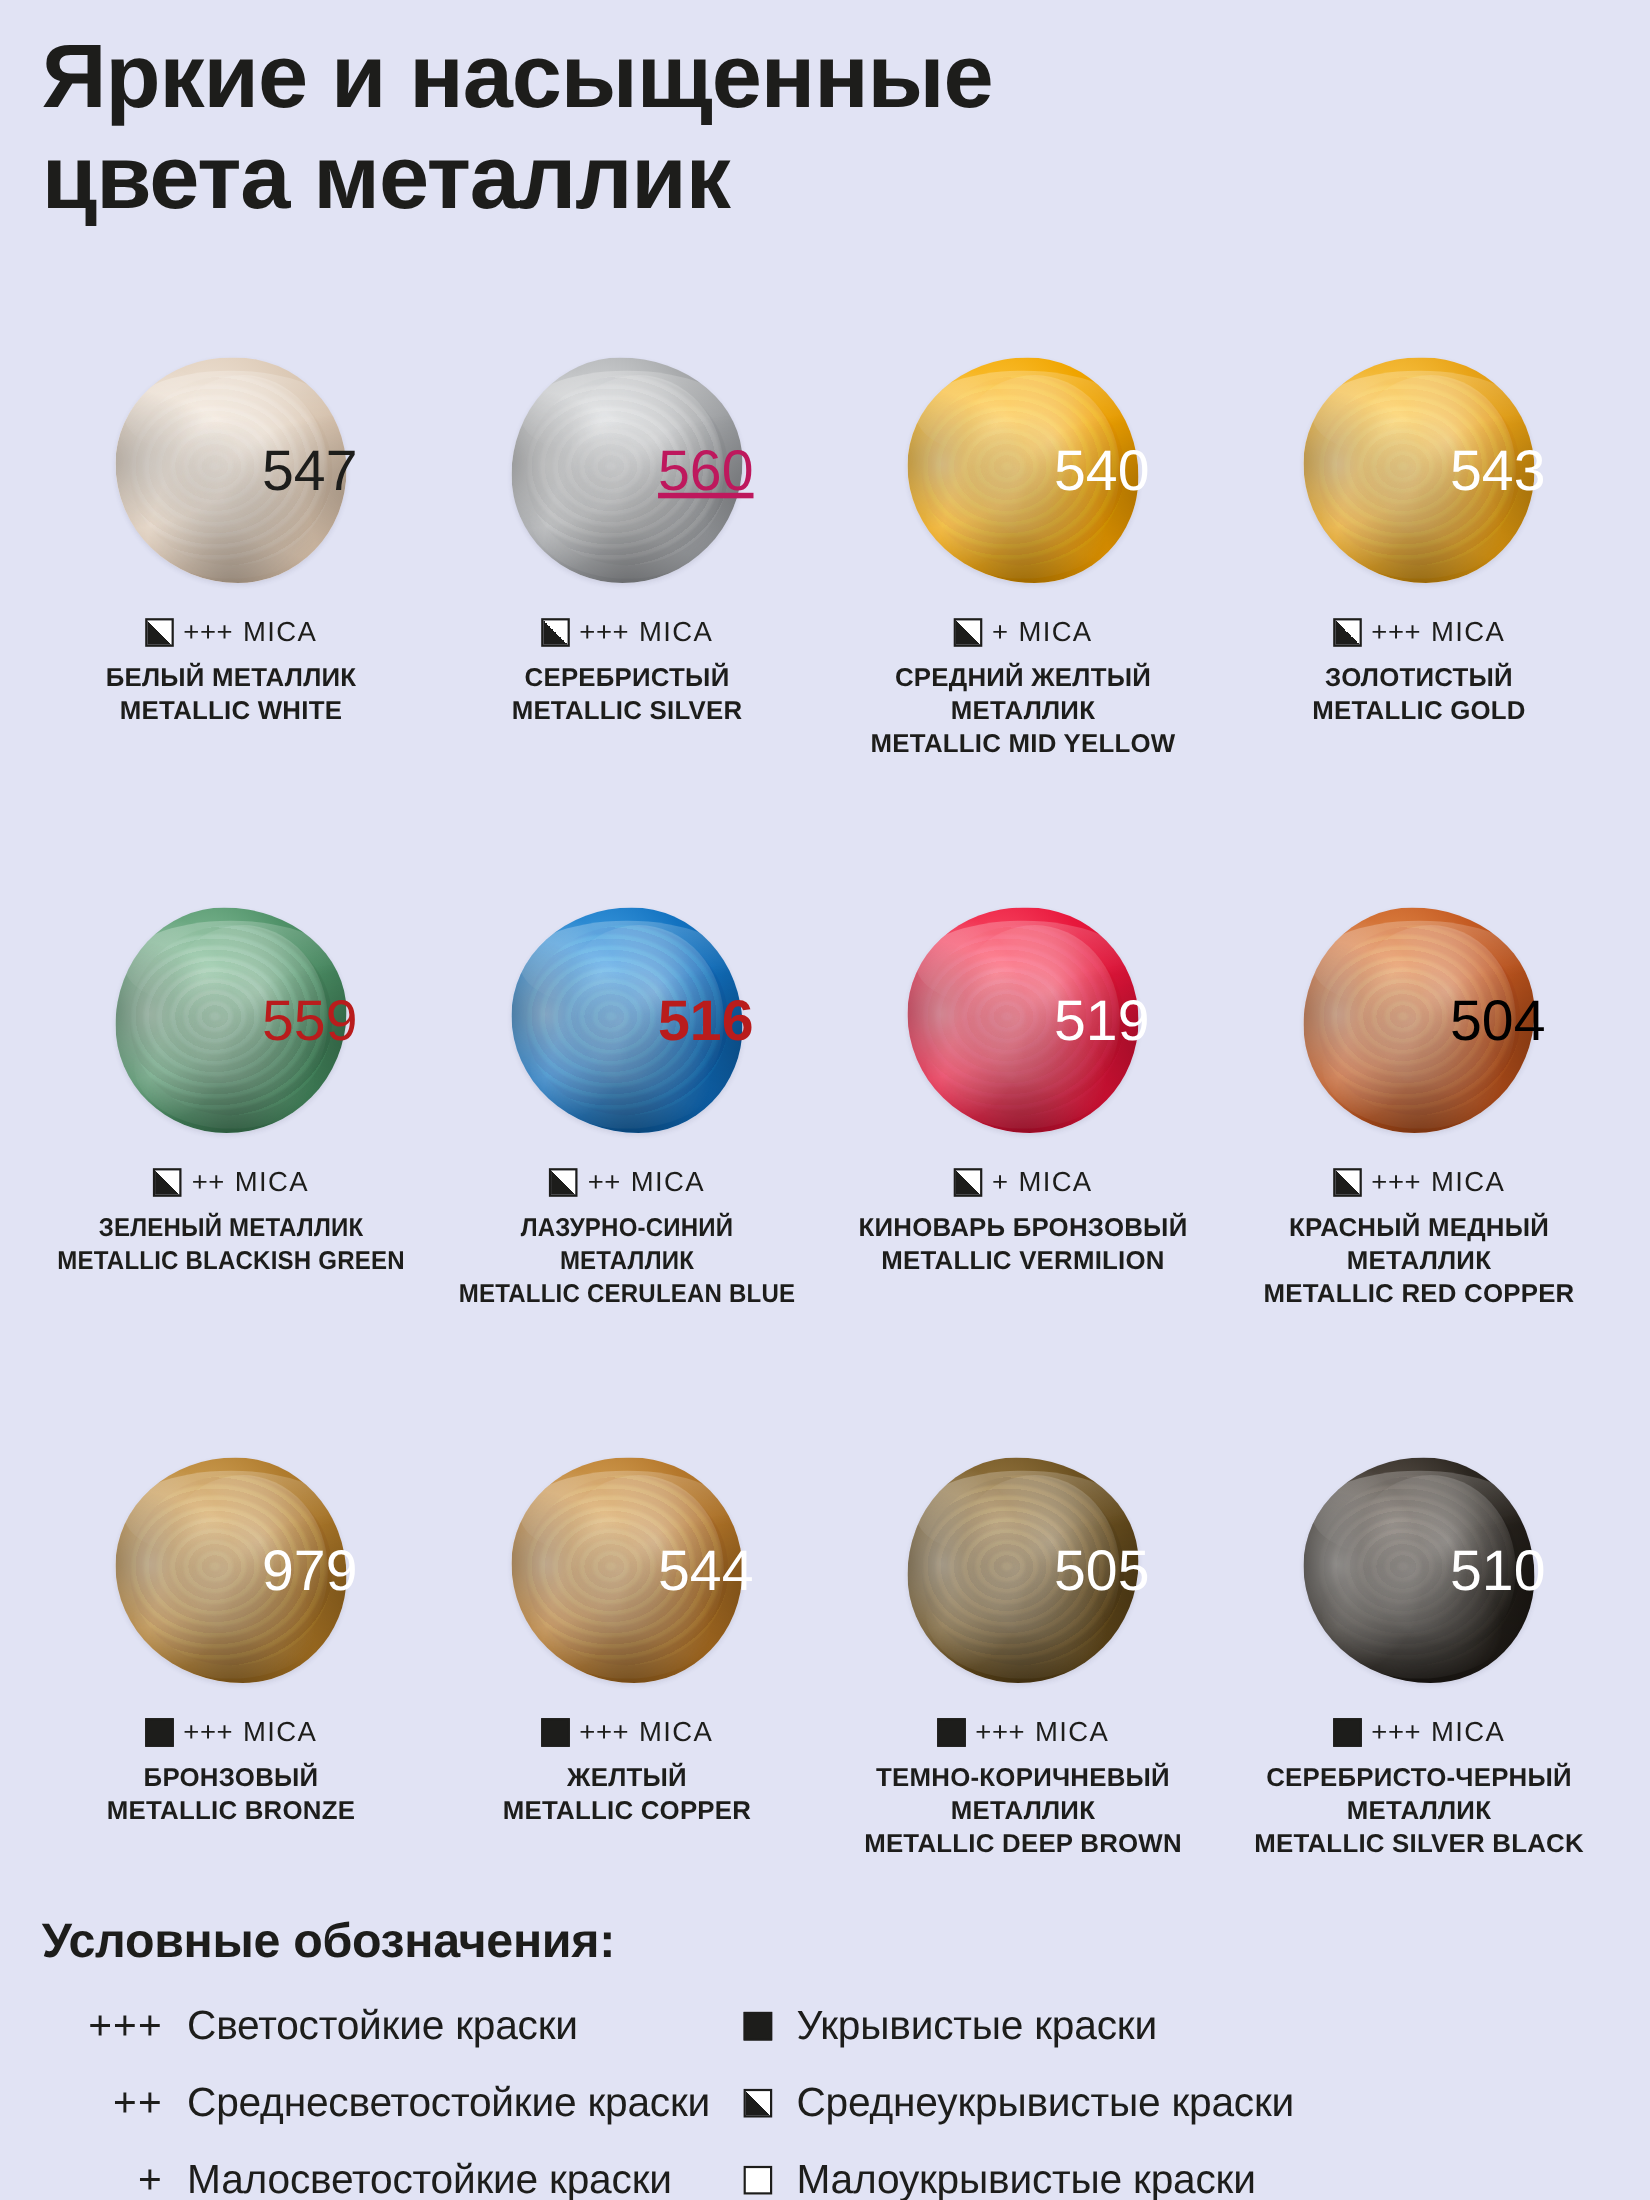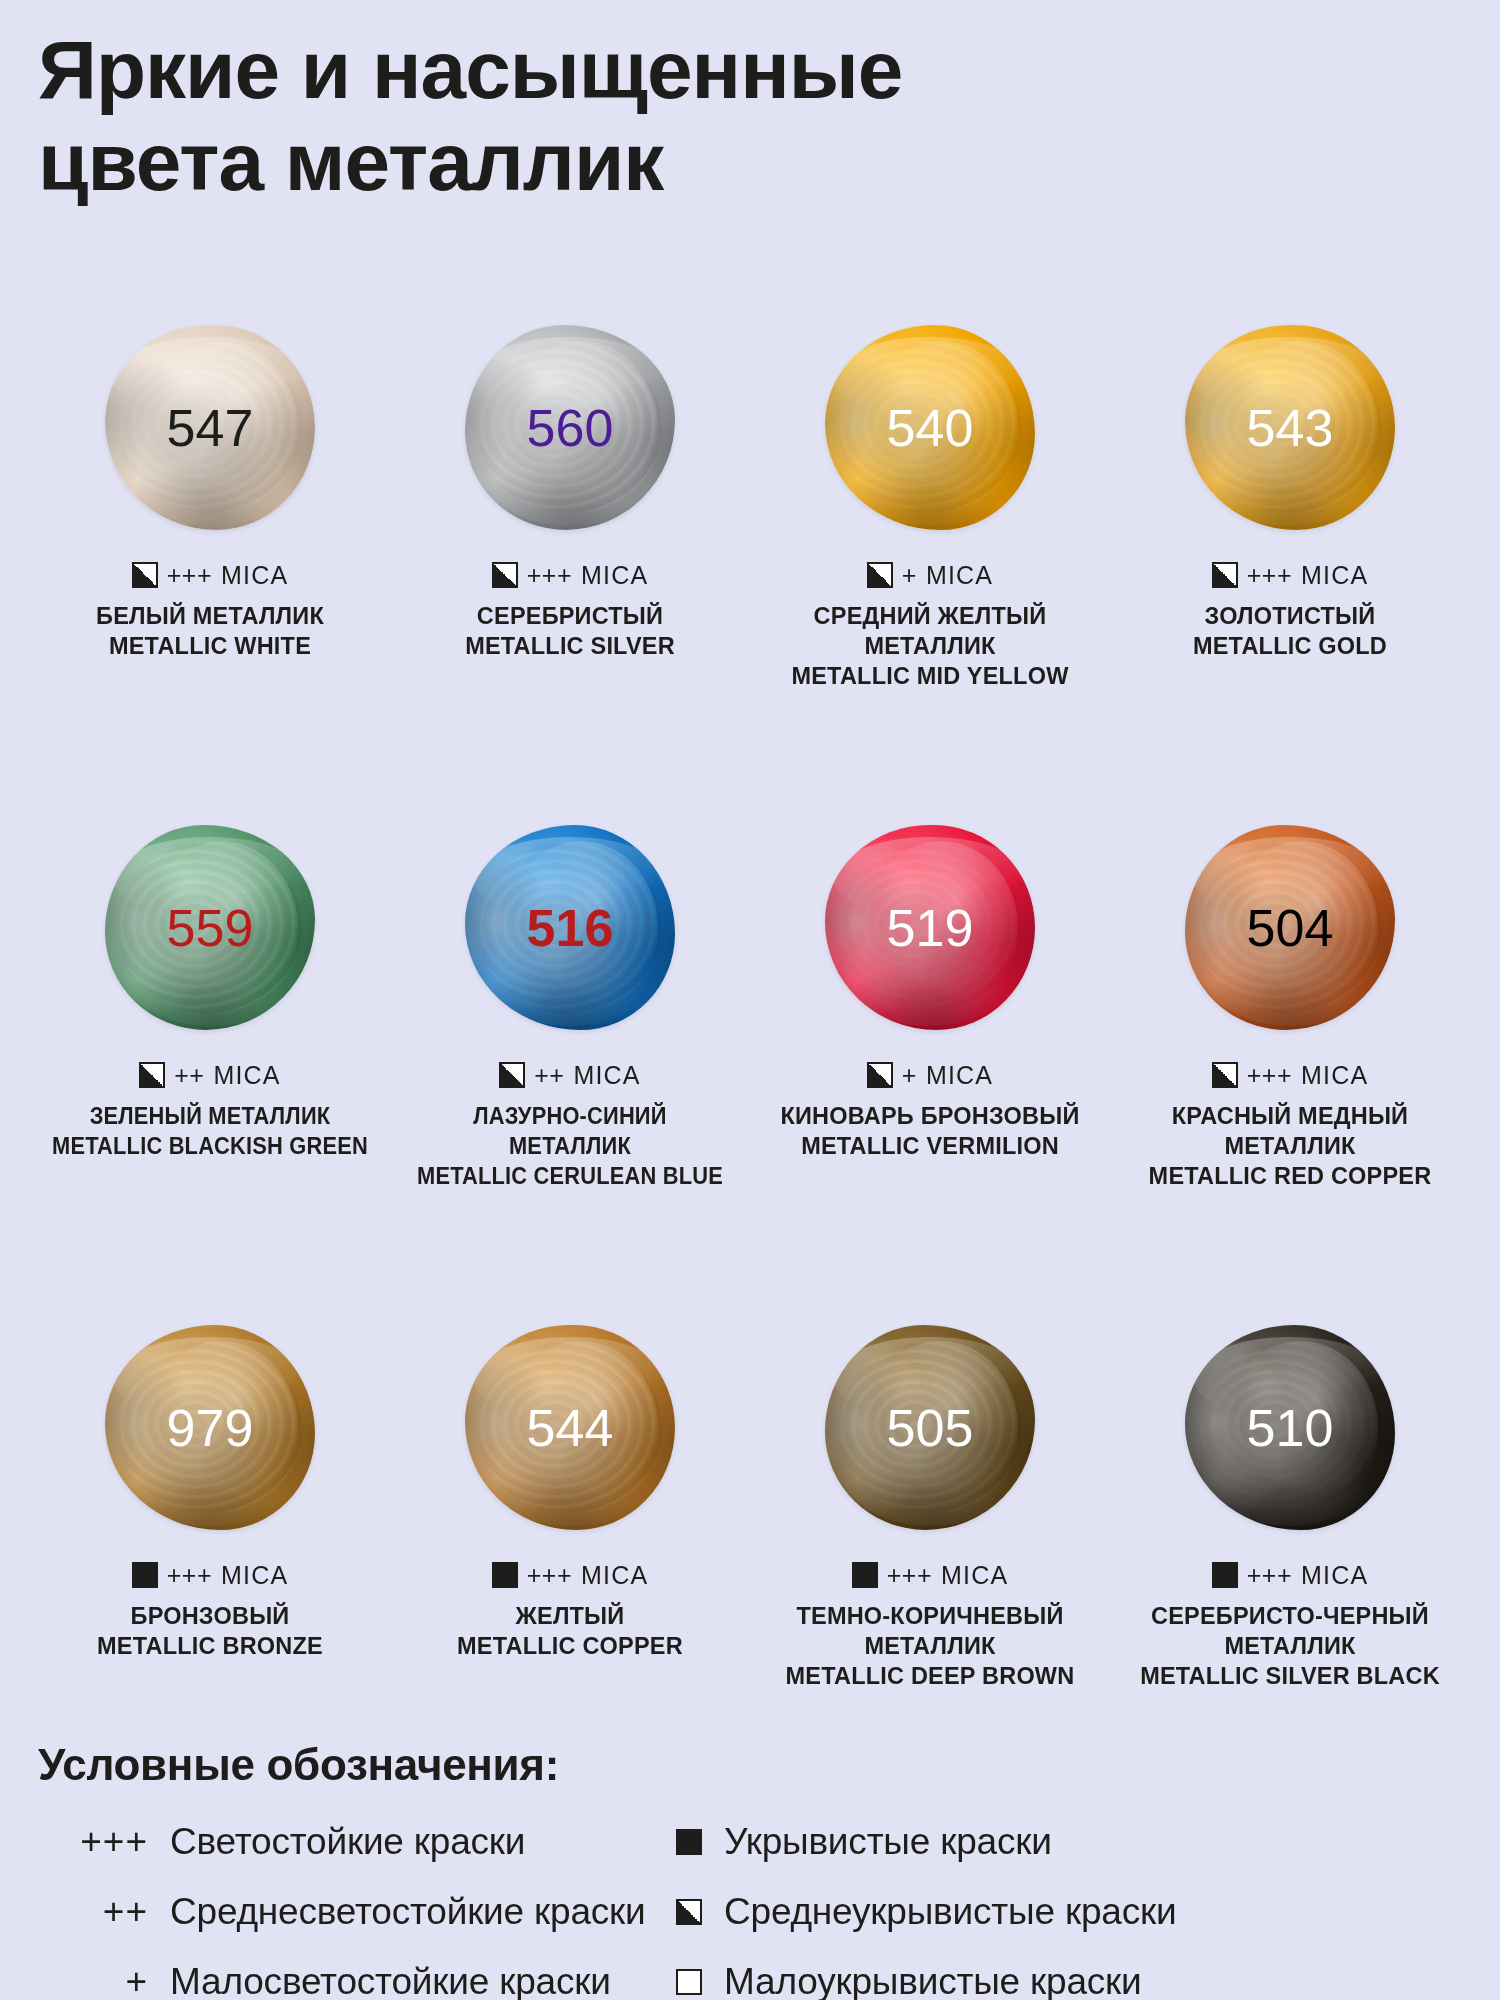--- a/index.html
+++ b/index.html
@@ -114,21 +114,21 @@
         rgba(0,0,0,.10) 6px, rgba(0,0,0,.10) 12px);
     opacity:.55;
     mix-blend-mode:overlay;
     pointer-events:none;
   }
   .code {
     position:absolute;
     left:0; right:0;
     top:50%;
     transform:translateY(-50%);
-    text-align:center;
+    text-align:right;
     font-family:"Liberation Sans", sans-serif;
     font-weight:normal;
     font-size:52px;
     letter-spacing:0px;
     z-index:5;
     pointer-events:none;
   }
 
   
   .meta {
@@ -276,21 +276,21 @@
           <div class="blob" style="border-radius: 47% 53% 52% 48% / 52% 46% 54% 48%;">
             <div class="base" style="background: radial-gradient(at 38% 30%, rgb(223, 225, 227) 0%, rgb(169, 171, 173) 45%, rgb(125, 128, 133) 100%);"></div>
             <div class="swirl"></div>
             <div class="sheen1"></div>
             <div class="sheen2"></div>
             <div class="sheen3"></div>
             <div class="sheen4"></div>
             <div class="sheen5"></div>
             <div class="shade"></div>
           </div>
-          <div class="code" style="color: #4c1d95;">560</div>
+          <div class="code" style="color: #be185d; text-decoration: underline;">560</div>
         </div>
         <div class="meta">
           <span class="op-icon half"></span>
           <span class="rating">+++</span>
           <span class="mica">MICA</span>
         </div>
         <div class="names">
           <div class="name-ru">СЕРЕБРИСТЫЙ</div>
           <div class="name-en">METALLIC SILVER</div>
         </div>

